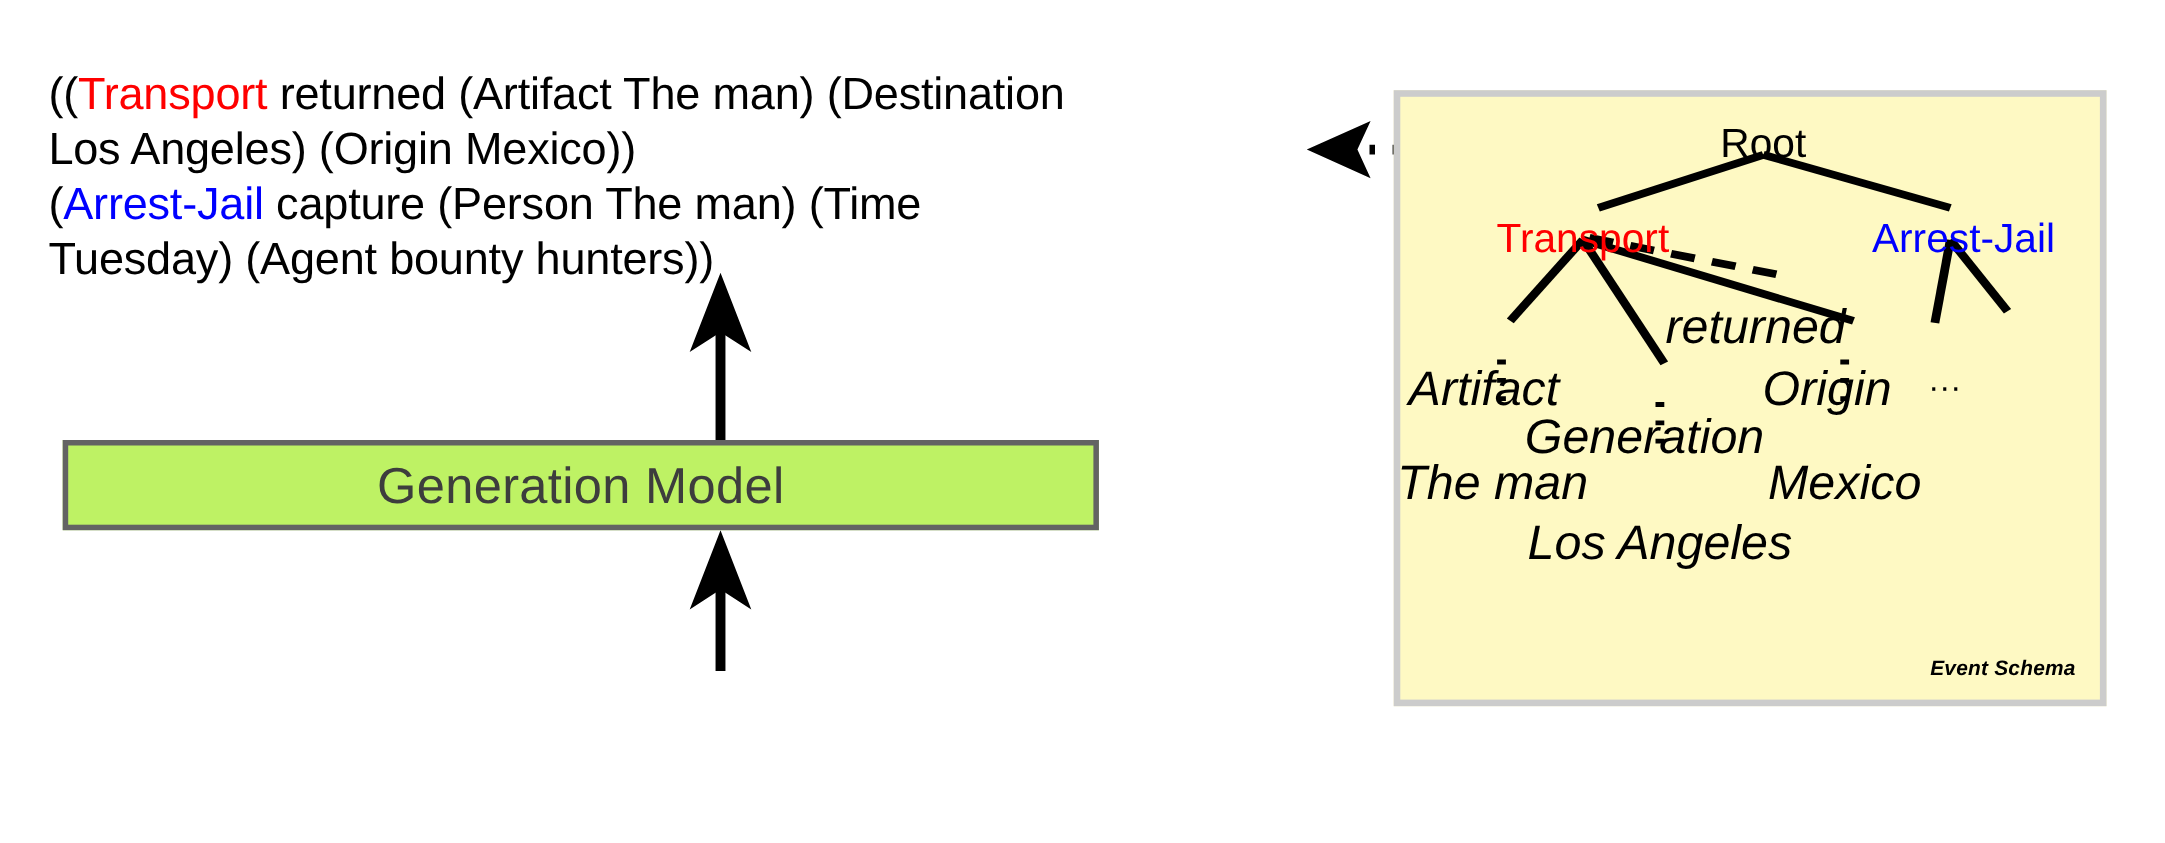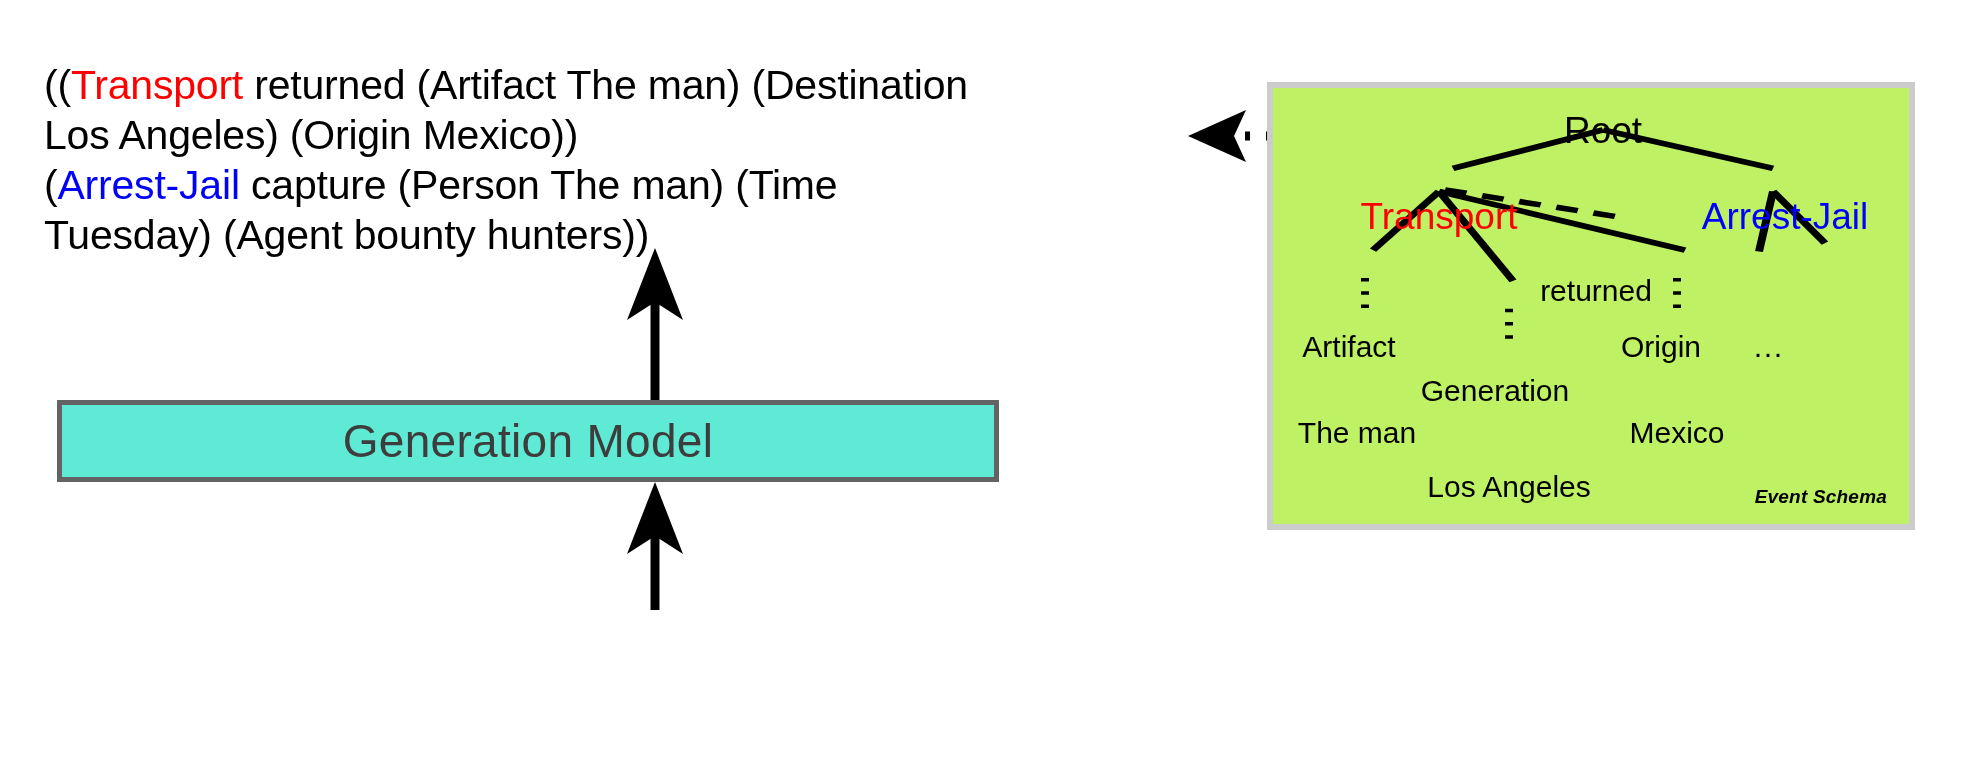--- a/index.html
+++ b/index.html
@@ -34,21 +34,21 @@
   .evt-transport { color: #ff0000; }
   .evt-arrest    { color: #0000ff; }
 
   #gen-box {
     position: absolute;
     left: 57px;
     top: 384px;
     width: 942px;
     height: 82px;
     box-sizing: border-box;
-    background: #5eead4;
+    background: #bef264;
     border: 5px solid #636363;
     display: flex;
     align-items: center;
     justify-content: center;
   }
   #gen-box-label {
     font-size: 46px;
     color: #3d3d3d;
     letter-spacing: 0.3px;
     line-height: 1;
@@ -66,44 +66,44 @@
 
   
   .updown-arrow { position: absolute; }
 
   
   #schema-panel {
     position: absolute;
     left: 1267px;
     top: 66px;
     width: 648px;
-    height: 448px;
+    height: 560px;
     box-sizing: border-box;
-    background: #bef264;
+    background: #fef9c3;
     border: 6px solid #cccccc;
   }
   #schema-caption {
     position: absolute;
     right: 22px;
     bottom: 16px;
     font-size: 19px;
     font-weight: bold;
     font-style: italic;
     letter-spacing: 0.2px;
   }
 
   
   .node {
     position: absolute;
     font-size: 37px;
     line-height: 1;
     white-space: nowrap;
     transform: translateX(-50%);
   }
-  .node.small { font-size: 30px; }
+  .node.small { font-size: 44px; font-style: italic; }
   .node.tiny  { font-size: 30px; }
   .node.red   { color: #ff0000; }
   .node.blue  { color: #0000ff; }
 
   #tree-edges {
     position: absolute;
     left: 0;
     top: 0;
     width: 100%;
     height: 100%;

